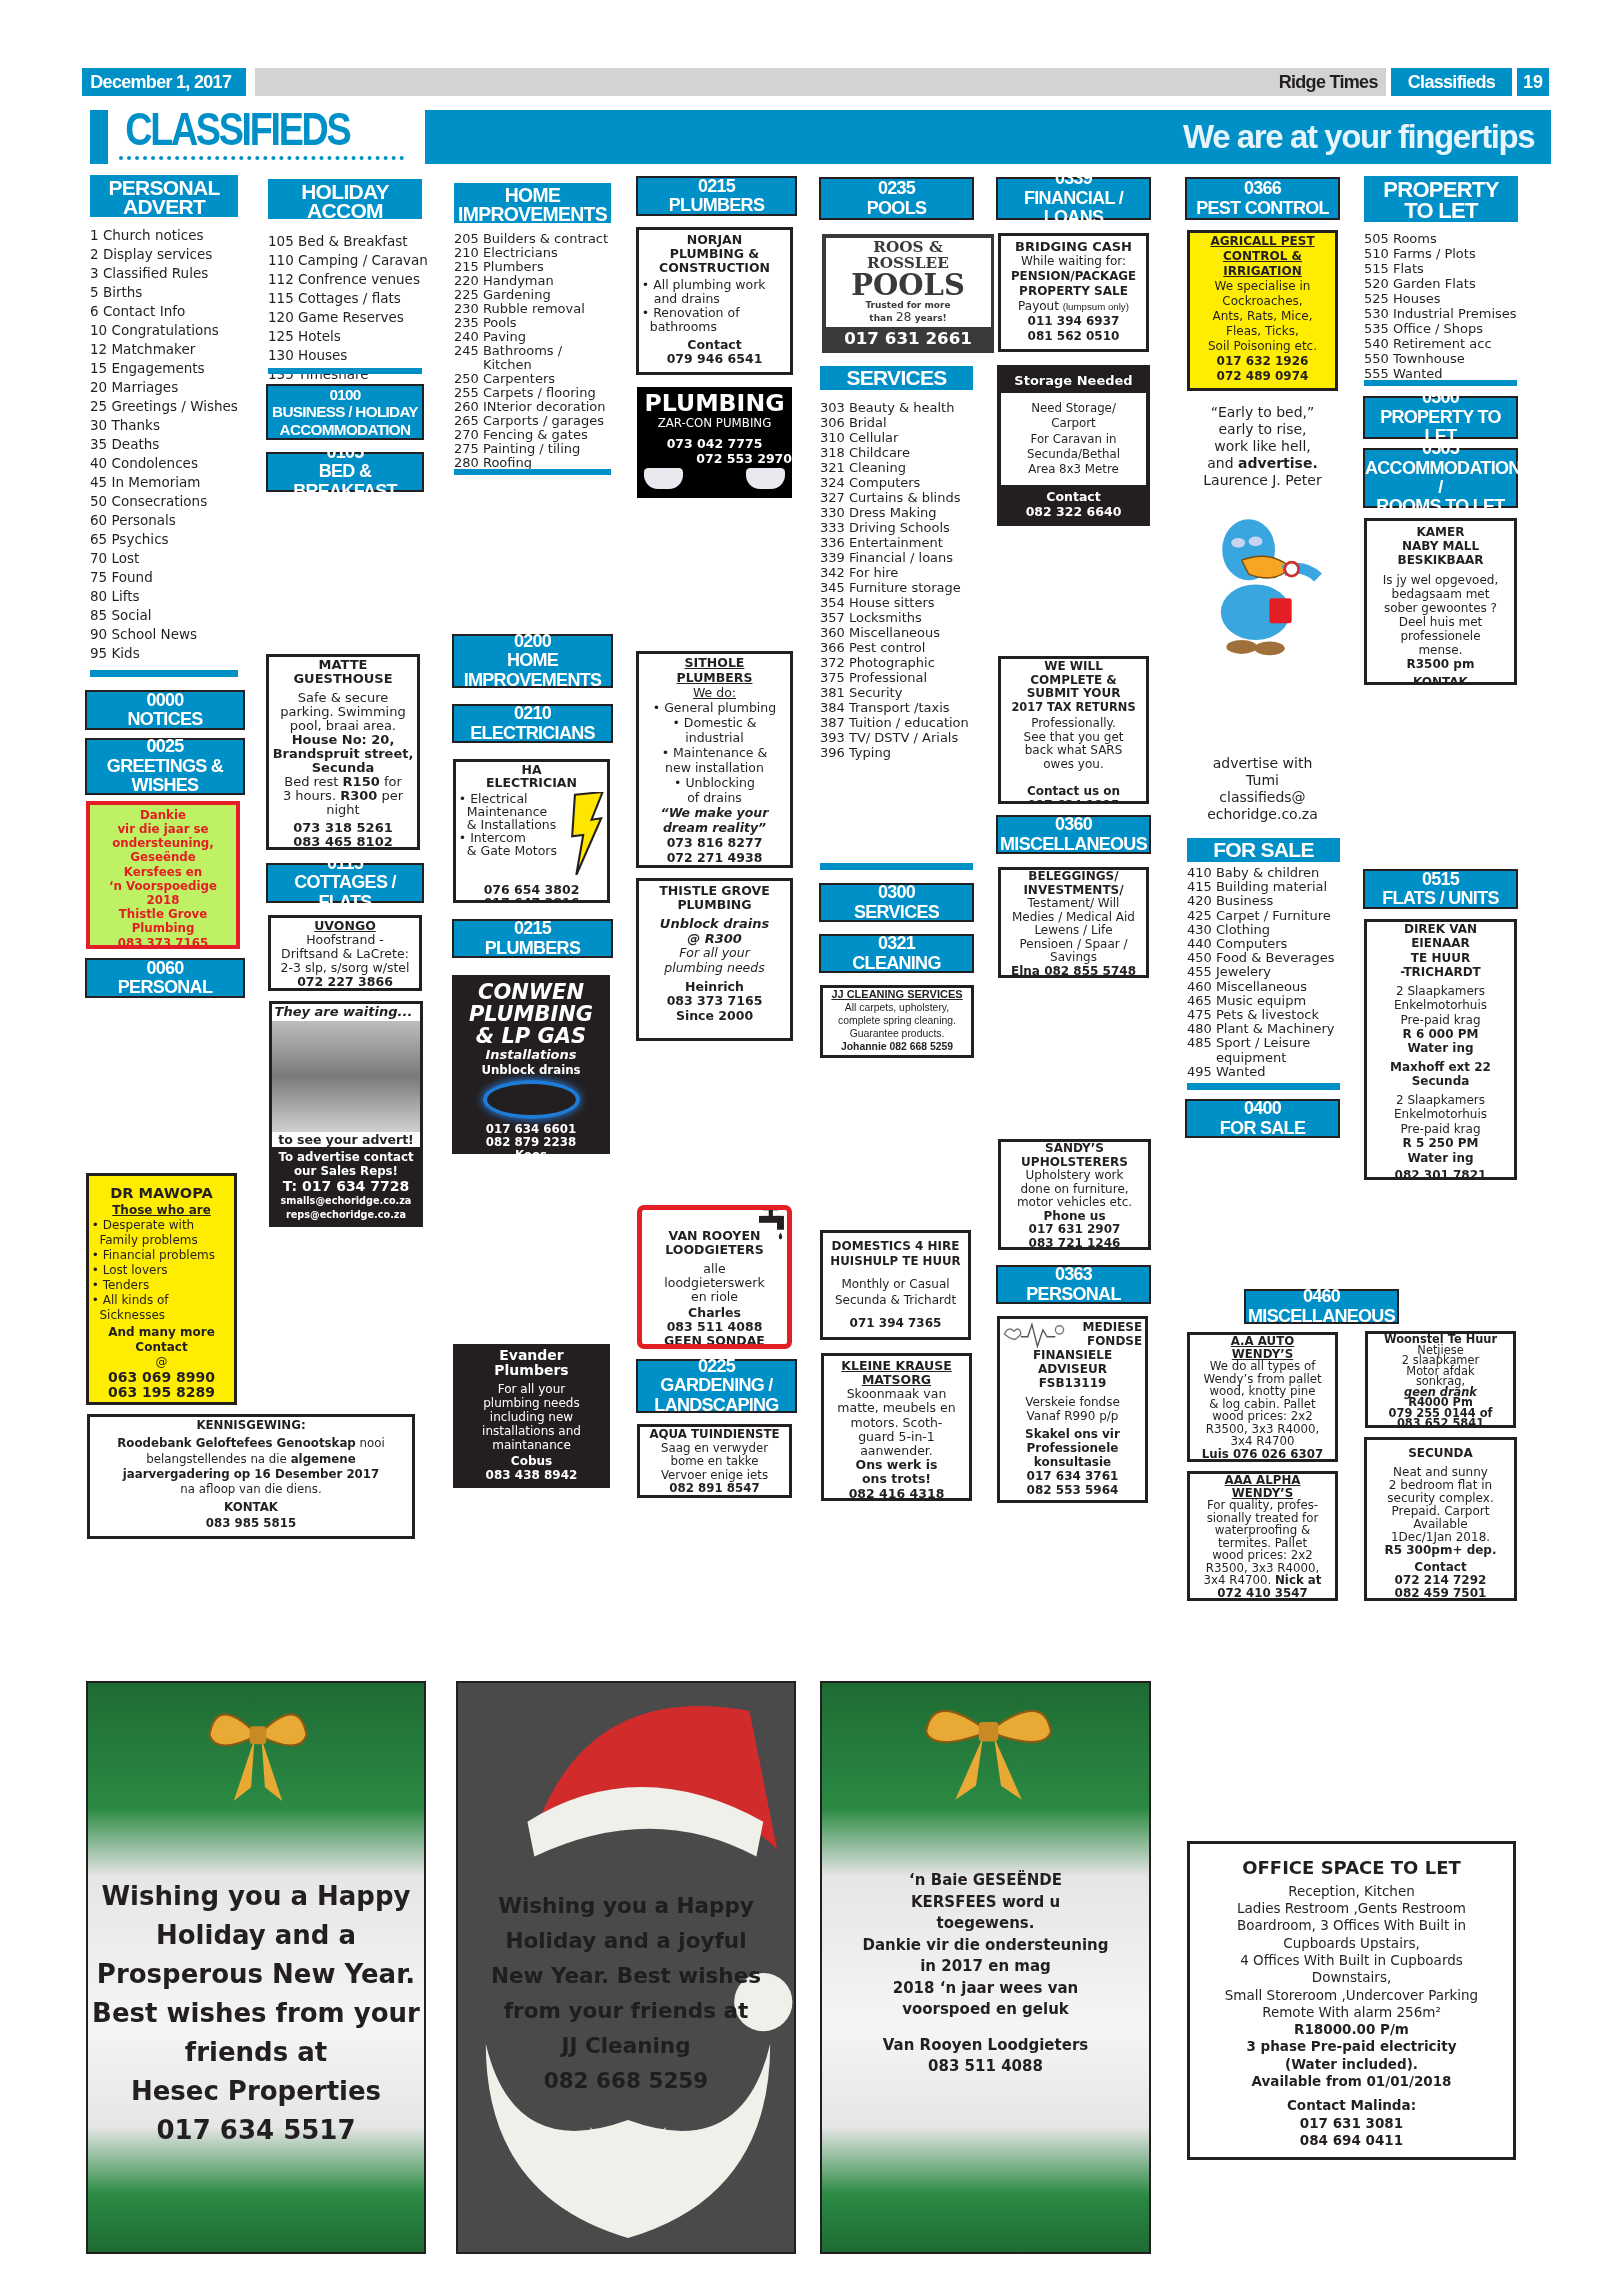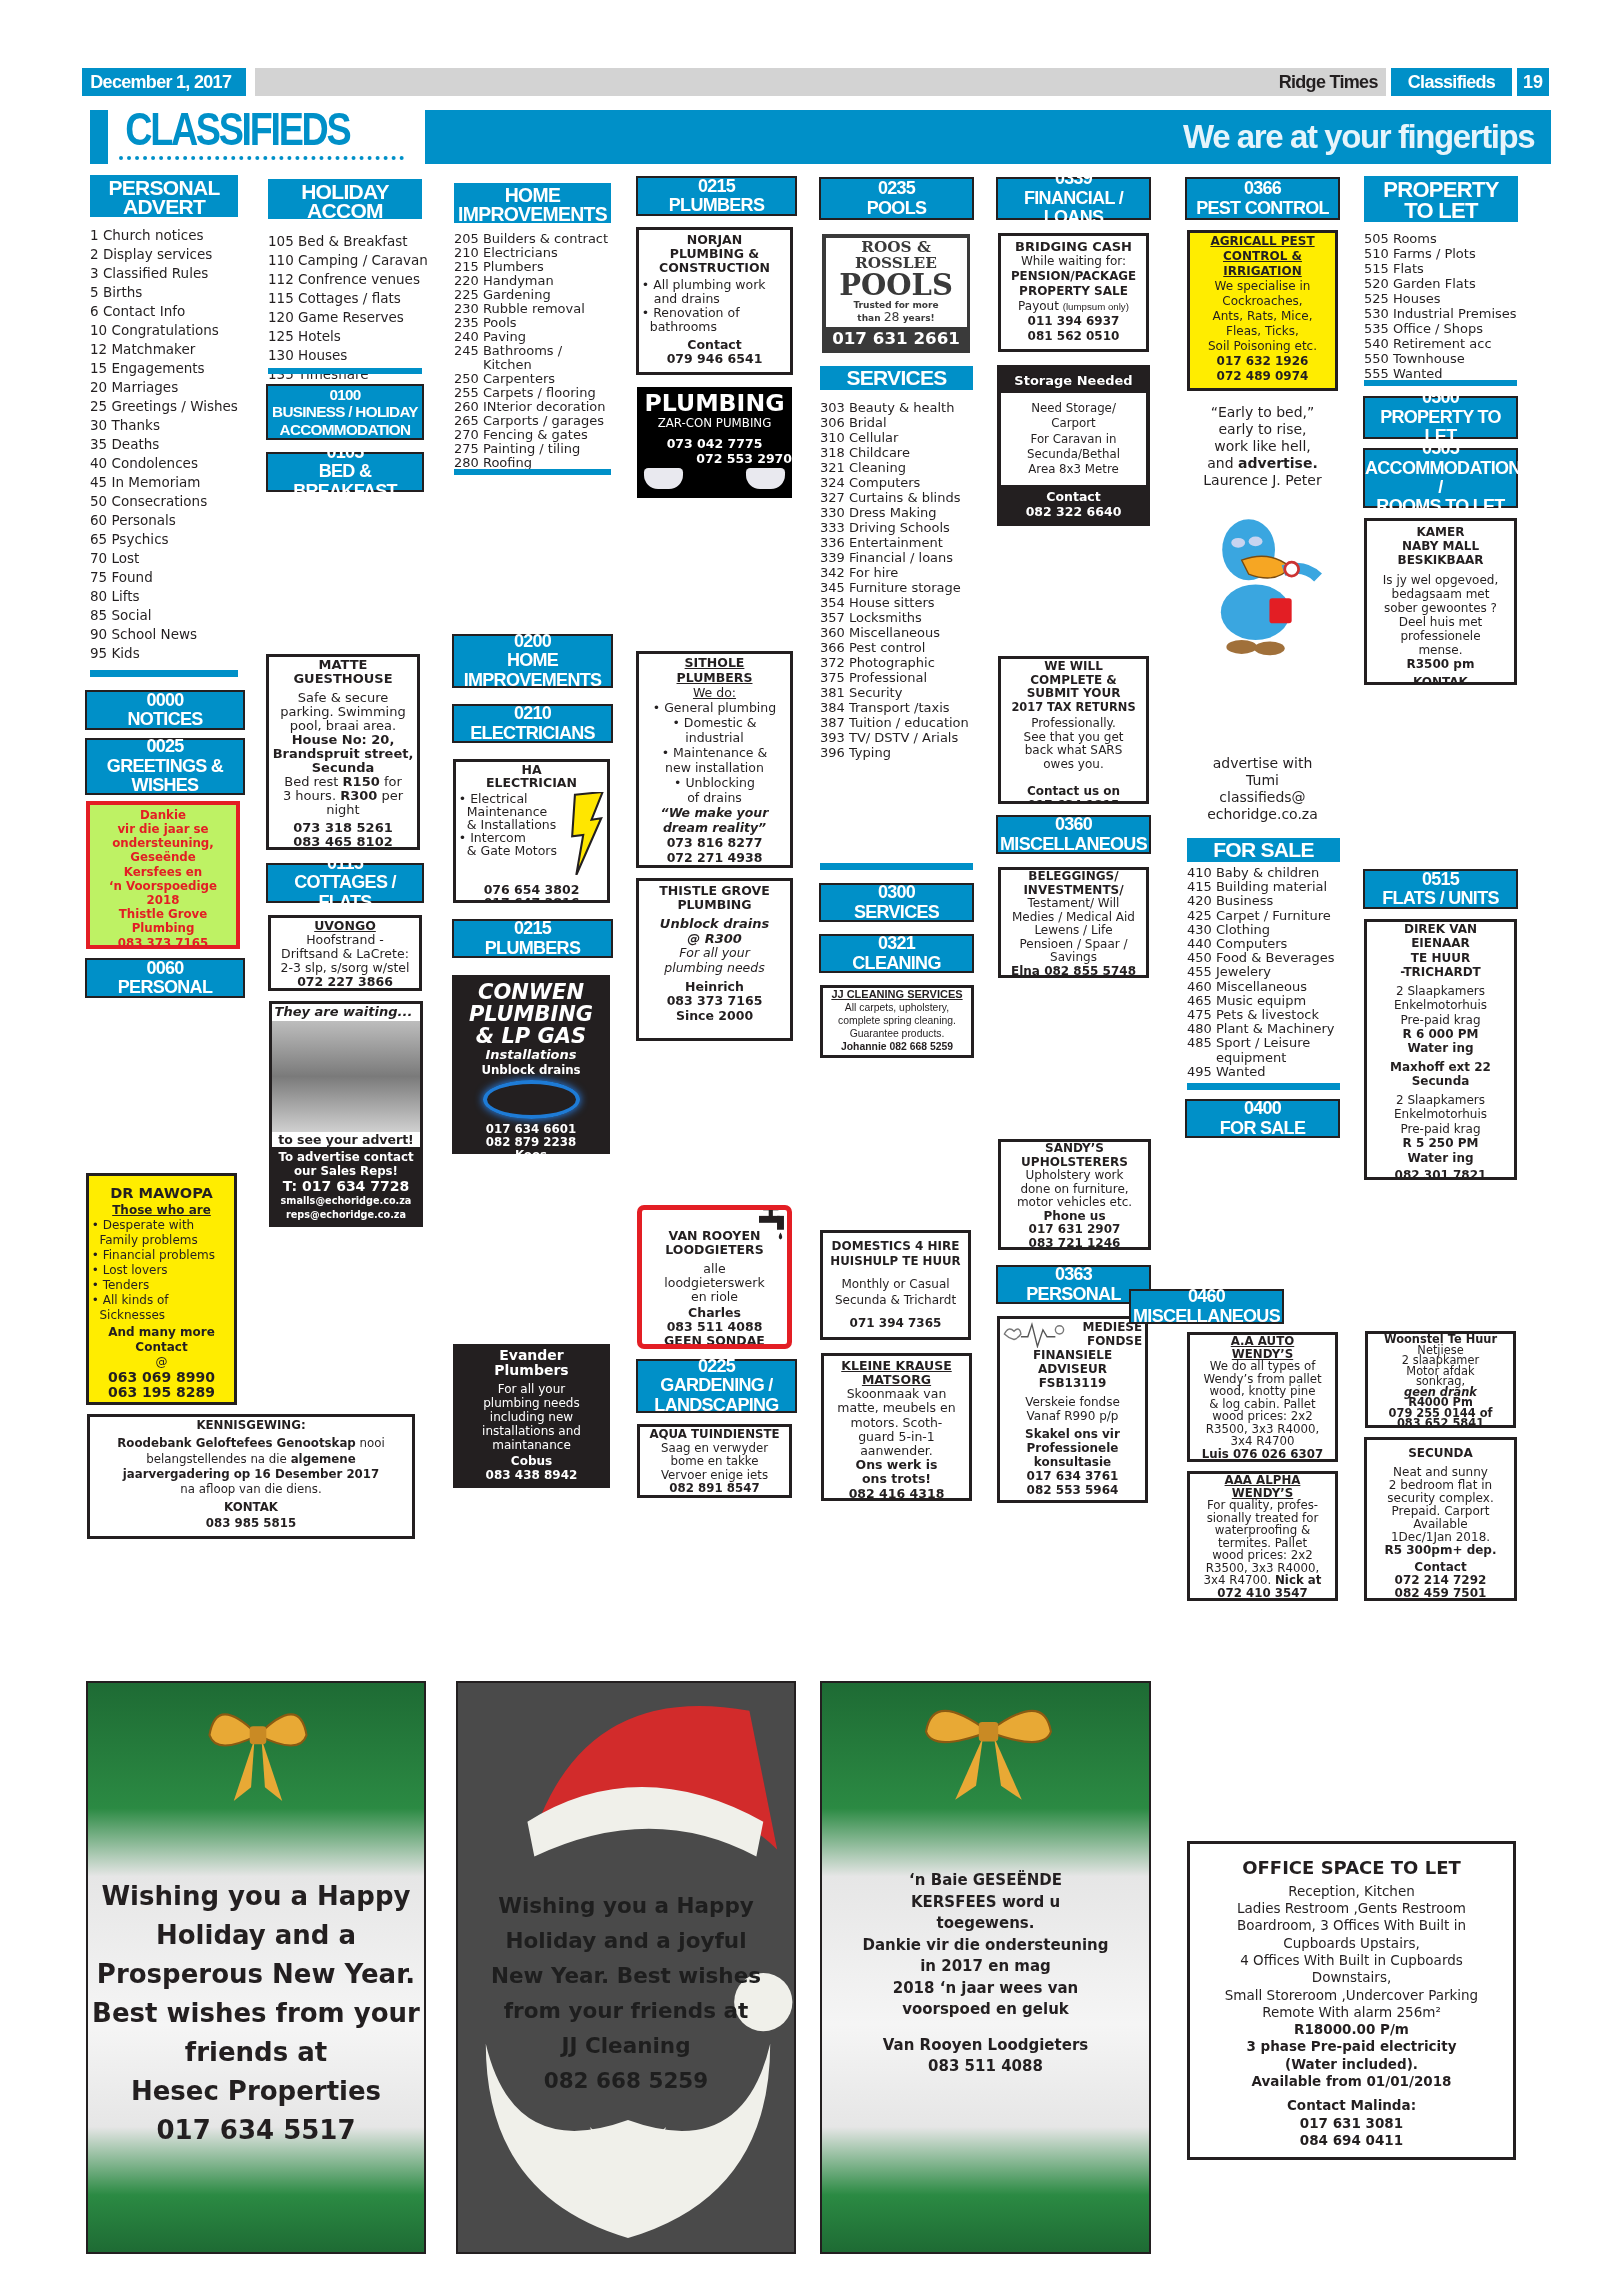--- a/index.html
+++ b/index.html
@@ -304,21 +304,21 @@
   <p>bome en takke</p>
   <p>Vervoer enige iets</p>
   <p class="h">082 891 8547</p>
 </div>
 
 <div class="abs code-box" style="left:819px;top:177px;width:155px;height:43px;">
     <span>0235</span>
     <span>POOLS</span>
   </div>
 
-<div class="abs" style="left:822px;top:234px;width:148px;height:119px;background:#3a3a3a;padding:3.5px;">
+<div class="abs" style="left:822px;top:234px;width:172px;height:119px;background:#3a3a3a;padding:3.5px;">
   <div style="background:#fff;height:89px;text-align:center;color:#3a3a3a;">
     <div style="font-family:'DejaVu Serif',serif;font-weight:bold;font-size:15.3px;line-height:15.3px;padding-top:2.8px;">ROOS  &amp;</div>
     <div style="font-family:'DejaVu Serif',serif;font-weight:bold;font-size:15.3px;line-height:15.3px;">ROSSLEE</div>
     <div style="font-family:'DejaVu Serif',serif;font-weight:900;font-size:29px;line-height:29px;">POOLS</div>
     <div style="font-weight:bold;font-size:9px;line-height:11px;">Trusted  for  more</div>
     <div style="font-weight:bold;font-size:9px;line-height:11px;"><span>than </span><span style="font-weight:normal;font-size:12.5px;">28</span><span> years!</span></div>
   </div>
   <div style="color:#fff;font-weight:bold;font-size:16.7px;line-height:22px;text-align:center;">017 631 2661</div>
 </div>
 
@@ -508,21 +508,21 @@
 </div>
 
 <div class="abs big-head" style="left:1187px;top:838px;width:153px;height:23.6px;font-size:21px;line-height:21px;padding-top:1.4px;"><span>FOR SALE</span></div>
 <div class="abs list" id="l-forsale" style="left:1187px;top:866px;width:153px;font-size:13px;line-height:14.2px;"><div>410 Baby &amp; children</div><div>415 Building material</div><div>420 Business</div><div>425 Carpet / Furniture</div><div>430 Clothing</div><div>440 Computers</div><div>450 Food &amp; Beverages</div><div>455 Jewelery</div><div>460 Miscellaneous</div><div>465 Music equipm</div><div>475 Pets &amp; livestock</div><div>480 Plant &amp; Machinery</div><div>485 Sport / Leisure</div><div>       equipment</div><div>495 Wanted</div></div>
 <div class="abs blue-rule" style="left:1187px;top:1083px;width:153px;height:7px;"></div>
 
 <div class="abs code-box" style="left:1185px;top:1099px;width:155px;height:39px;">
     <span>0400</span>
     <span>FOR SALE</span>
   </div>
-<div class="abs code-box" style="left:1129px;top:1289px;width:155px;height:35px;">
+<div class="abs code-box" style="left:1244px;top:1289px;width:155px;height:35px;">
     <span>0460</span>
     <span>MISCELLANEOUS</span>
   </div>
 
 <div class="abs ad" style="left:1187px;top:1332px;width:151px;height:130px;padding:0 1.4px;font-size:11.8px;line-height:12.5px;">
   <p class="h u">A.A AUTO</p>
   <p class="h u">WENDY’S</p>
   <p>We do all types of</p>
   <p>Wendy’s from pallet</p>
   <p>wood, knotty pine</p>

